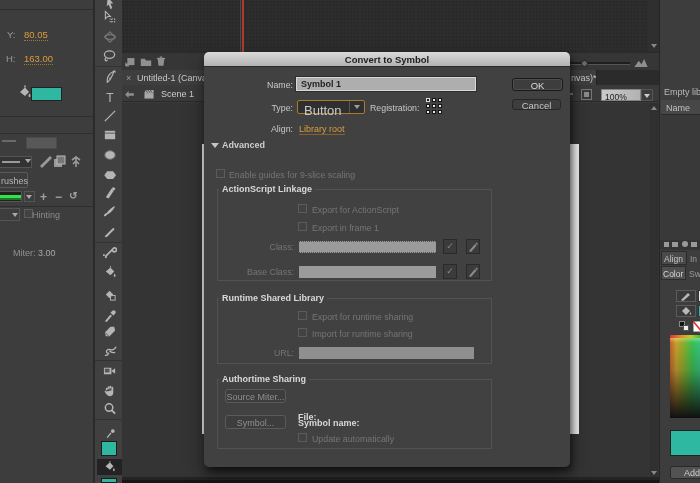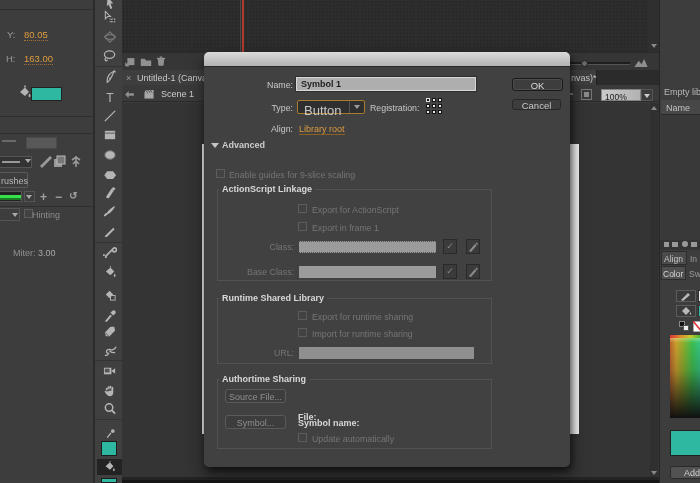--- a/index.html
+++ b/index.html
@@ -276,20 +276,21 @@
     <div style="left:10px;top:338px;width:31px;height:80px;background:linear-gradient(to bottom,rgba(255,255,190,0.35) 0%,rgba(16,16,16,0) 6%),linear-gradient(to bottom,rgba(16,16,16,0) 0%,rgba(16,16,16,0.2) 40%,#101010 100%),linear-gradient(to right,#c0662e 0%,#cfa32e 20%,#8cb32e 45%,#3ec352 72%,#35c98c 100%);"></div>
 
     <div style="left:10px;top:430px;width:31px;height:26px;background:#2eb8a2;border:1px solid #222;"></div>
 
     <div style="left:10px;top:466px;width:31px;height:13px;background:#525252;border:1px solid #2a2a2a;border-radius:2px;"></div>
     <div style="left:24px;top:468px;font-size:9px;color:#cfcfcf;">Add</div>
   </div>
 
   <div id="dialog" style="left:204px;top:52px;width:366px;height:415px;background:#414141;border-radius:5px;box-shadow:2px 4px 6px rgba(0,0,0,0.5),0 10px 20px rgba(0,0,0,0.4);">
     <div style="left:0;top:0;width:366px;height:15px;background:linear-gradient(#dadada,#b2b2b2);border-radius:5px 5px 0 0;border-bottom:1px solid #2a2a2a;"></div>
+    <div style="left:0;top:2px;width:366px;text-align:center;font-size:9.5px;font-weight:bold;color:#1c1c1c;">Convert to Symbol</div>
 
     <div class="lbl" style="left:54px;top:28px;width:35px;text-align:right;">Name:</div>
     <div style="left:92px;top:24.5px;width:180px;height:14px;background:#aeaeae;border:1px solid #d9d9d9;outline:1px solid #2e2e2e;"></div>
     <div style="left:97px;top:27px;font-size:9px;font-weight:bold;color:#1f1f1f;">Symbol 1</div>
 
     <div style="left:308px;top:26px;width:51px;height:13px;background:#3d3d3d;border:1.5px solid #1a1a1a;border-radius:3px;box-shadow:0 0 0 1px #4e4e4e inset;"></div>
     <div style="left:308px;top:28px;width:51px;text-align:center;font-size:9.5px;color:#dcdcdc;">OK</div>
 
     <div class="lbl" style="left:54px;top:51px;width:35px;text-align:right;">Type:</div>
     <div style="left:93px;top:48px;width:68px;height:14px;background:#2f2f2f;border:1px solid #a87b2e;border-radius:2px;"></div>
@@ -348,21 +349,21 @@
     <div class="cb" style="left:94px;top:259px;"></div>
     <div class="dis" style="left:108px;top:260px;">Export for runtime sharing</div>
     <div class="cb" style="left:94px;top:276px;"></div>
     <div class="dis" style="left:108px;top:277px;">Import for runtime sharing</div>
     <div class="dis" style="left:50px;top:296px;width:40px;text-align:right;">URL:</div>
     <div style="left:95px;top:295px;width:175px;height:12px;background:#8f8f8f;"></div>
 
     <div class="grp" style="left:13px;top:327px;width:275px;height:70px;"></div>
     <div class="grptitle" style="left:15px;top:322px;">Authortime Sharing</div>
     <div style="left:21px;top:337px;width:61px;height:14px;background:#3d3d3d;border:1px solid #5a5a5a;border-radius:3px;"></div>
-    <div style="left:21px;top:340px;width:61px;text-align:center;font-size:9px;color:#8f8f8f;">Source File...</div>
+    <div style="left:21px;top:340px;width:61px;text-align:center;font-size:9px;color:#8f8f8f;">Source Miter...</div>
     <div style="left:94px;top:360px;font-size:9px;font-weight:bold;color:#d8d8d8;">File:</div>
     <div style="left:21px;top:363px;width:61px;height:14px;background:#3d3d3d;border:1px solid #5a5a5a;border-radius:3px;"></div>
     <div style="left:21px;top:366px;width:61px;text-align:center;font-size:9px;color:#8f8f8f;">Symbol...</div>
     <div style="left:94px;top:366px;font-size:9px;font-weight:bold;color:#d8d8d8;">Symbol name:</div>
     <div class="cb" style="left:94px;top:381px;"></div>
     <div class="dis" style="left:108px;top:382px;">Update automatically</div>
   </div>
 
 </div>
 

